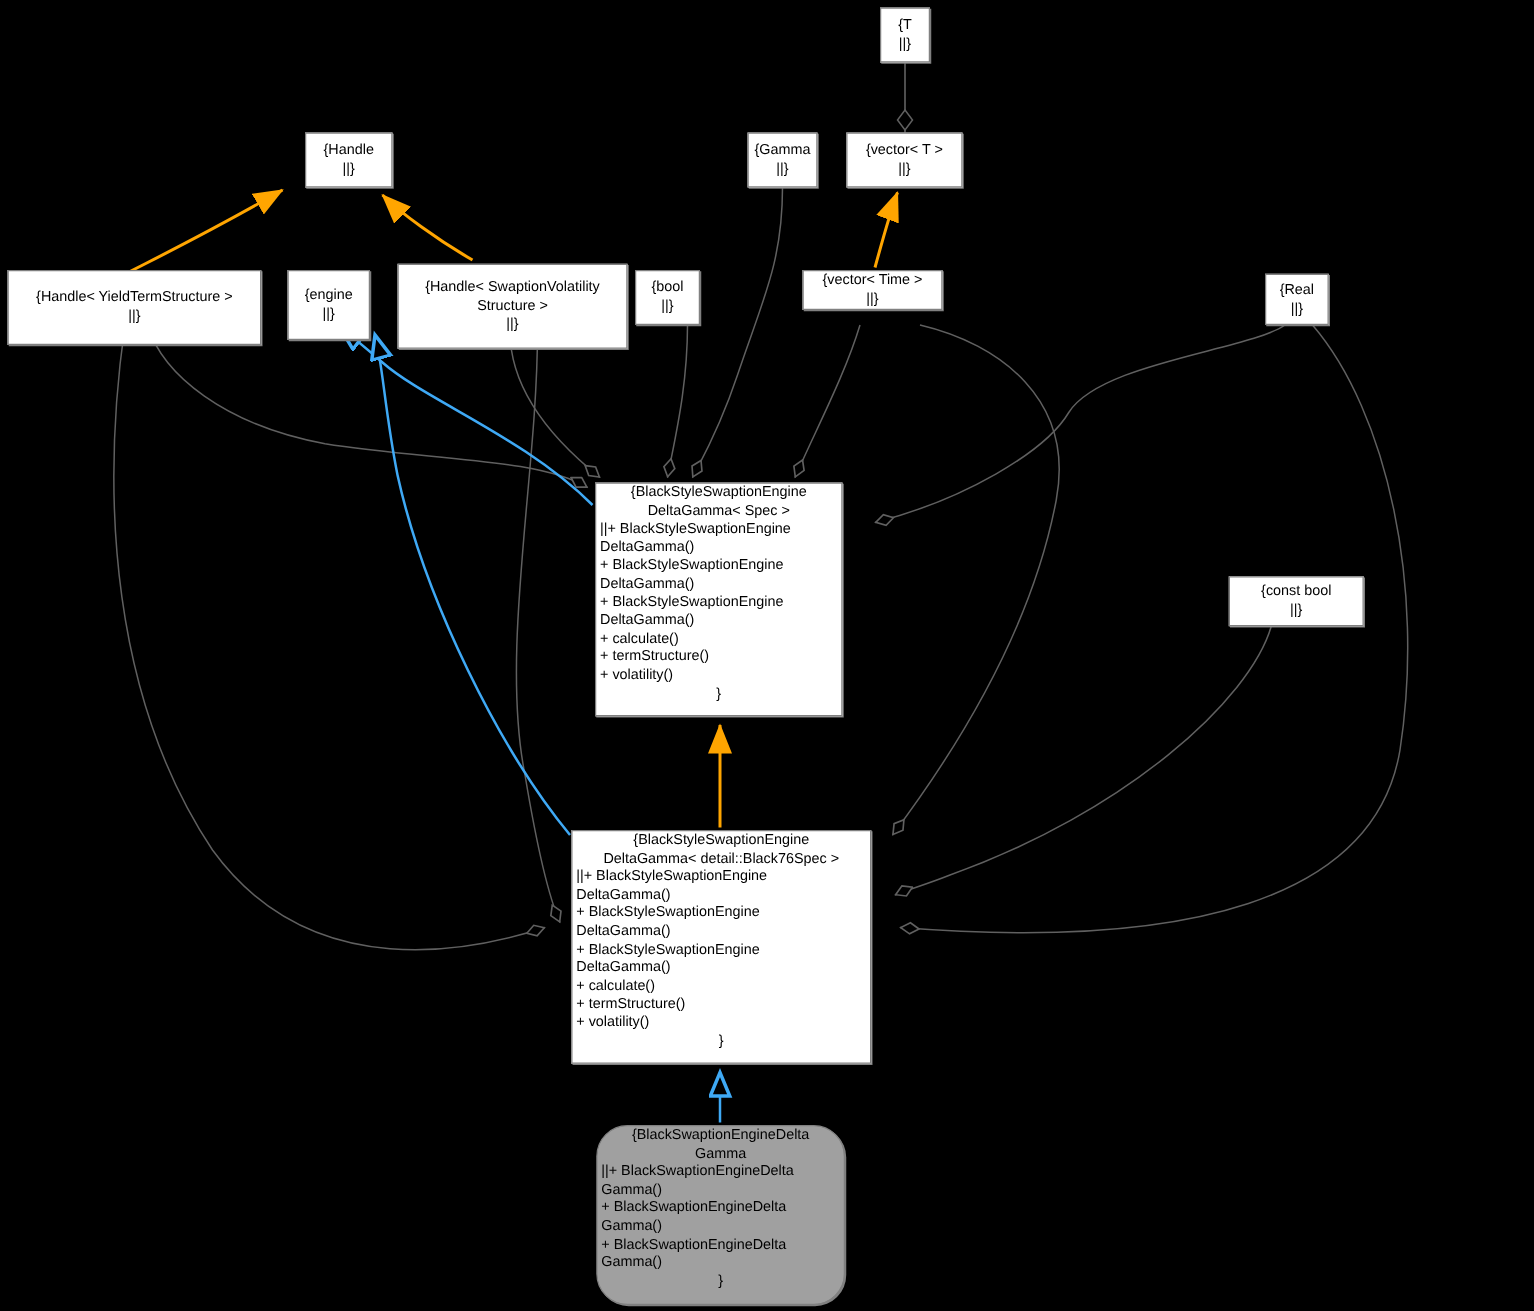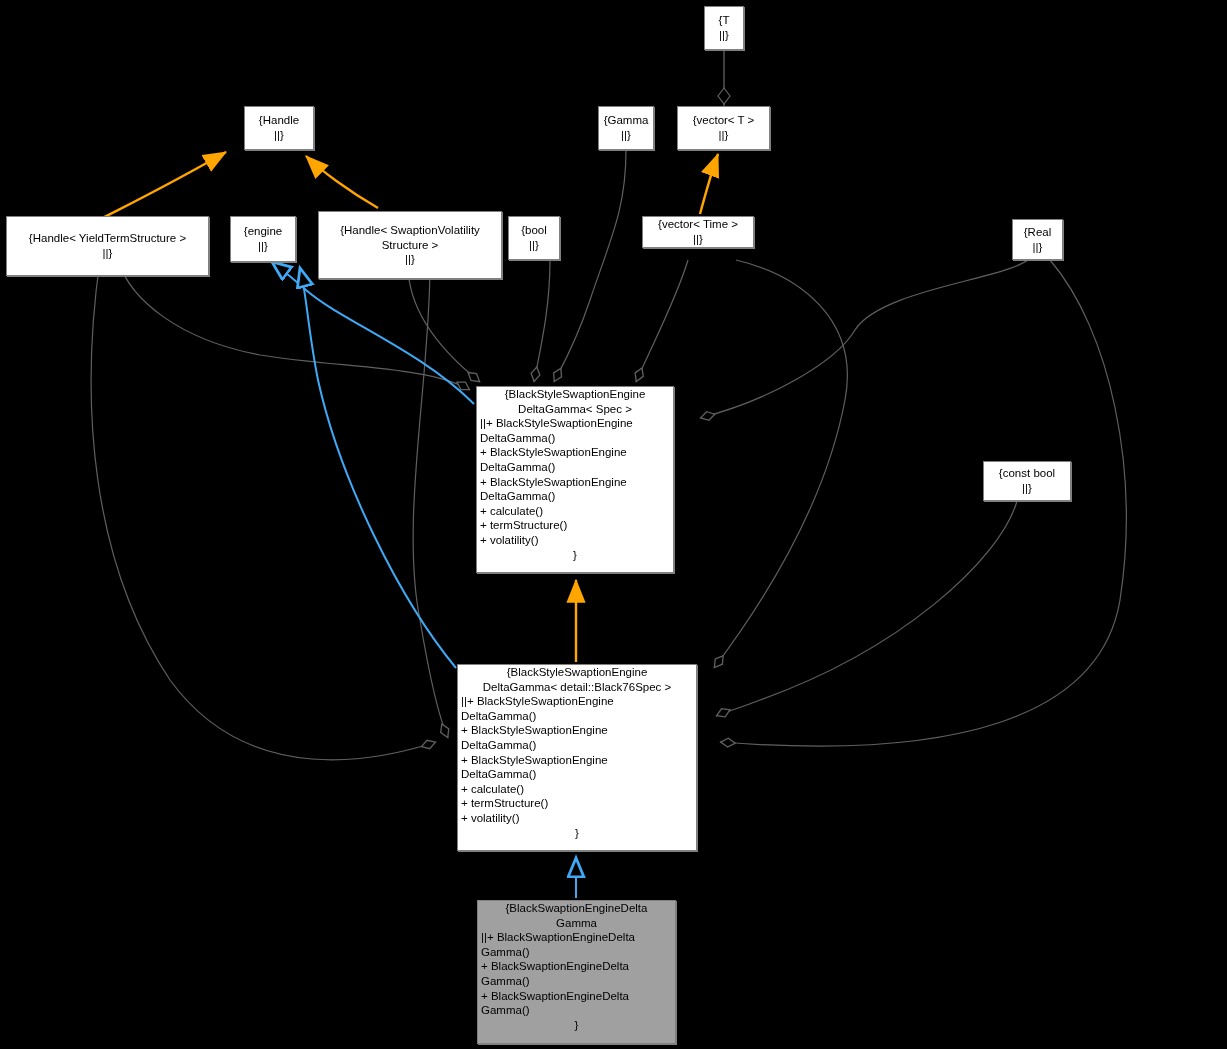--- a/index.html
+++ b/index.html
@@ -178,21 +178,21 @@
   <div class="node simple" style="left:677px; top:106px; width:93px; height:44px;">
     <span class="title">{vector&lt; T &gt;
 ||}</span>
   </div>
 
   <div class="node simple" style="left:6px; top:216px; width:203px; height:60px;">
     <span class="title">{Handle&lt; YieldTermStructure &gt;
 ||}</span>
   </div>
 
-  <div class="node simple" style="left:230px; top:216px; width:66px; height:46px;">
+  <div class="node simple" style="left:230px; top:216px; width:66px; height:56px;">
     <span class="title">{engine
 ||}</span>
   </div>
 
   <div class="node simple" style="left:318px; top:211px; width:184px; height:68px;align-items:center;">
     <span class="title">{Handle&lt; SwaptionVolatility
 Structure &gt;
 ||}</span>
   </div>
 
@@ -204,21 +204,21 @@
   <div class="node simple" style="left:642px; top:216px; width:112px; height:32px;">
     <span class="title">{vector&lt; Time &gt;
 ||}</span>
   </div>
 
   <div class="node simple" style="left:1012px; top:219px; width:51px; height:41px;">
     <span class="title">{Real
 ||}</span>
   </div>
 
-  <div class="node simple" style="left:983px; top:461px; width:88px; height:40px;">
+  <div class="node simple" style="left:983px; top:461px; width:108px; height:40px;">
     <span class="title">{const bool
 ||}</span>
   </div>
 
   <div class="node" style="left:476px; top:386px; width:198px; height:187px;">
     <span class="title">{BlackStyleSwaptionEngine
 DeltaGamma&lt; Spec &gt;</span>
     <span class="members">
       <span class="m">||+ BlackStyleSwaptionEngine</span>
       <span class="m">DeltaGamma()</span>
@@ -243,21 +243,21 @@
       <span class="m">DeltaGamma()</span>
       <span class="m">+ BlackStyleSwaptionEngine</span>
       <span class="m">DeltaGamma()</span>
       <span class="m">+ calculate()</span>
       <span class="m">+ termStructure()</span>
       <span class="m">+ volatility()</span>
     </span>
     <span class="closer">}</span>
   </div>
 
-  <div class="node highlight" style="left:477px; top:900px; width:199px; height:144px;">
+  <div class="node highlight" style="left:477px; top:900px; width:199px; height:144px;border-radius:25px;">
     <span class="title">{BlackSwaptionEngineDelta
 Gamma</span>
     <span class="members">
       <span class="m">||+ BlackSwaptionEngineDelta</span>
       <span class="m">Gamma()</span>
       <span class="m">+ BlackSwaptionEngineDelta</span>
       <span class="m">Gamma()</span>
       <span class="m">+ BlackSwaptionEngineDelta</span>
       <span class="m">Gamma()</span>
     </span>

